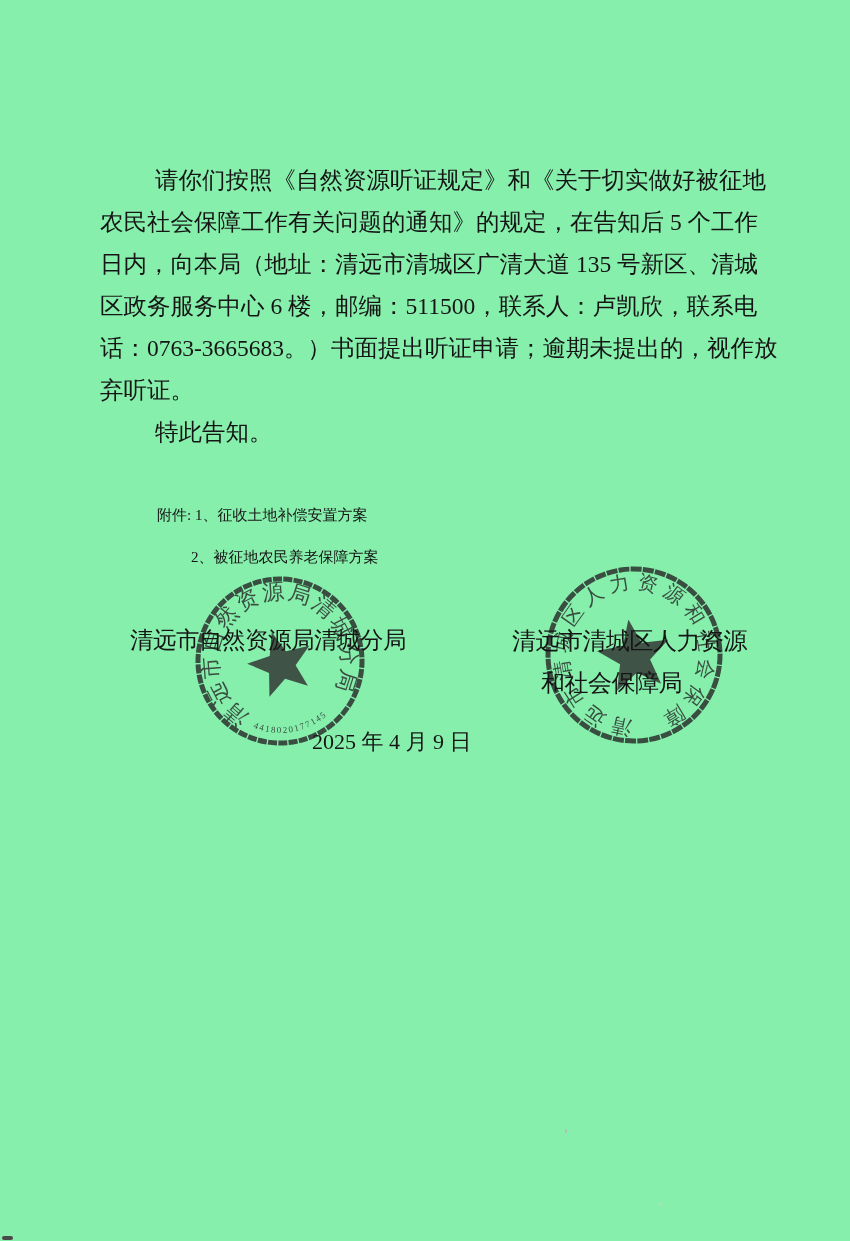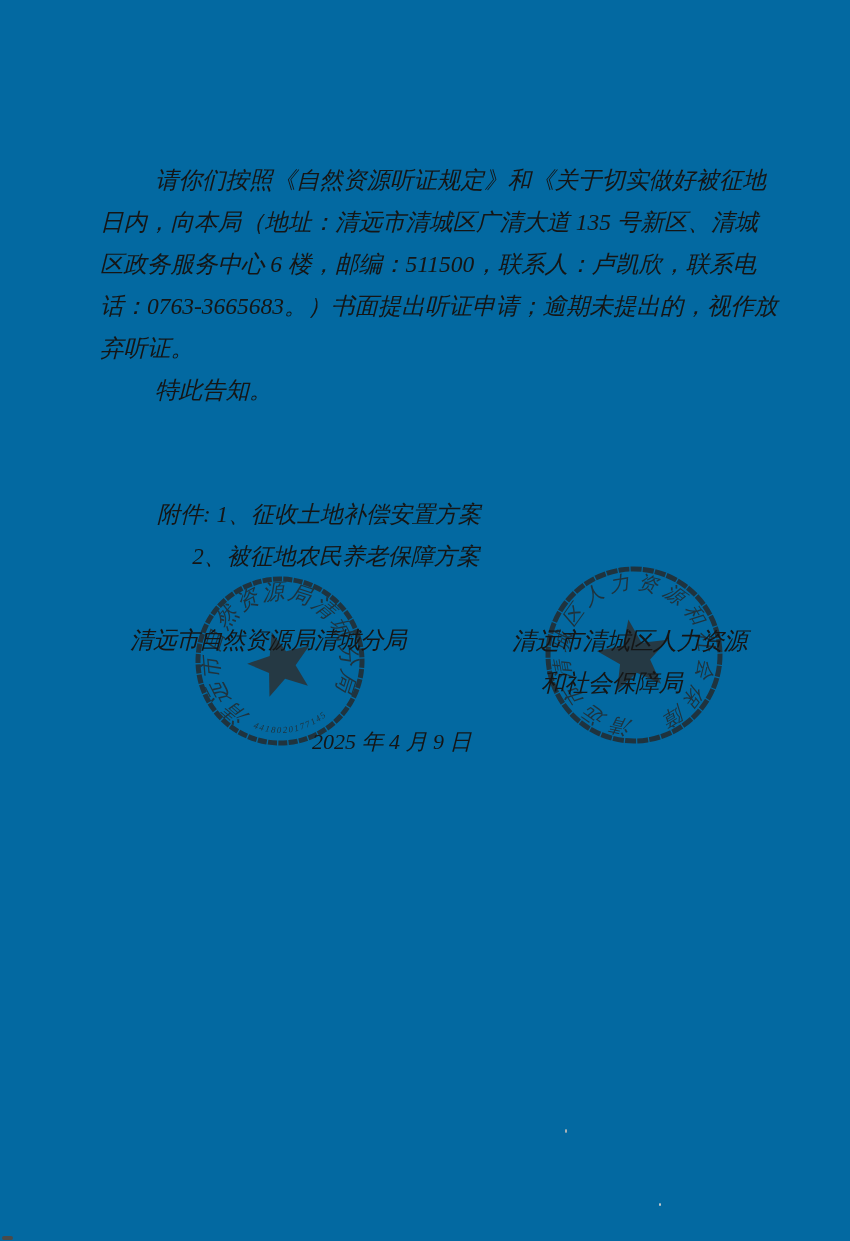--- a/index.html
+++ b/index.html
@@ -3,24 +3,23 @@
 <meta charset="utf-8">
 <style>
   * { margin: 0; padding: 0; box-sizing: border-box; }
   html, body { background: #ffffff; }
   body { font-family: "Liberation Serif", "DejaVu Serif", serif; }
 
   .page {
     position: relative;
     width: 850px;
     height: 1241px;
-    background: #0369a1;
+    background: #86efac;
     overflow: hidden;
     color: #151515;
-    font-style: italic;
   }
 
   
   .body-text {
     position: absolute;
     left: 100px;
     top: 159px;
     width: 648px;
     font-size: 23.5px;
     line-height: 42px;
@@ -28,24 +27,23 @@
   }
   .tline { height: 42px; white-space: nowrap; }
   .jline { text-align: justify; text-align-last: justify; }
   .indent { text-indent: 55px; }
 
   
   .attachments {
     position: absolute;
     left: 157px;
     top: 494px;
-    font-size: 23px;
+    font-size: 15px;
     line-height: 42px;
     white-space: nowrap;
-    text-align: center;
   }
   .att-line2 { margin-left: 34px; }
 
   
   .sig-left {
     position: absolute;
     left: 130px;
     top: 619px;
     font-size: 23.5px;
     line-height: 42px;
@@ -93,20 +91,21 @@
   .speck-b { left: 2px; top: 1236px; width: 11px; height: 4px; background: #4a4a4a; border-radius: 2px; }
   .speck-c { left: 659px; top: 1203px; width: 2px; height: 3px; background: #cfcfcf; }
 </style>
 </head>
 <body>
 
 <div class="page">
 
   <section class="body-text">
     <div class="tline jline indent">请你们按照《自然资源听证规定》和《关于切实做好被征地</div>
+    <div class="tline jline">农民社会保障工作有关问题的通知》的规定，在告知后 5 个工作</div>
     <div class="tline jline">日内，向本局（地址：清远市清城区广清大道 135 号新区、清城</div>
     <div class="tline jline">区政务服务中心 6 楼，邮编：511500，联系人：卢凯欣，联系电</div>
     <div class="tline jline">话：0763-3665683。）书面提出听证申请；逾期未提出的，视作放</div>
     <div class="tline">弃听证。</div>
     <div class="tline indent">特此告知。</div>
   </section>
 
   <section class="attachments">
     <div class="tline">附件: 1、征收土地补偿安置方案</div>
     <div class="tline att-line2">2、被征地农民养老保障方案</div>

